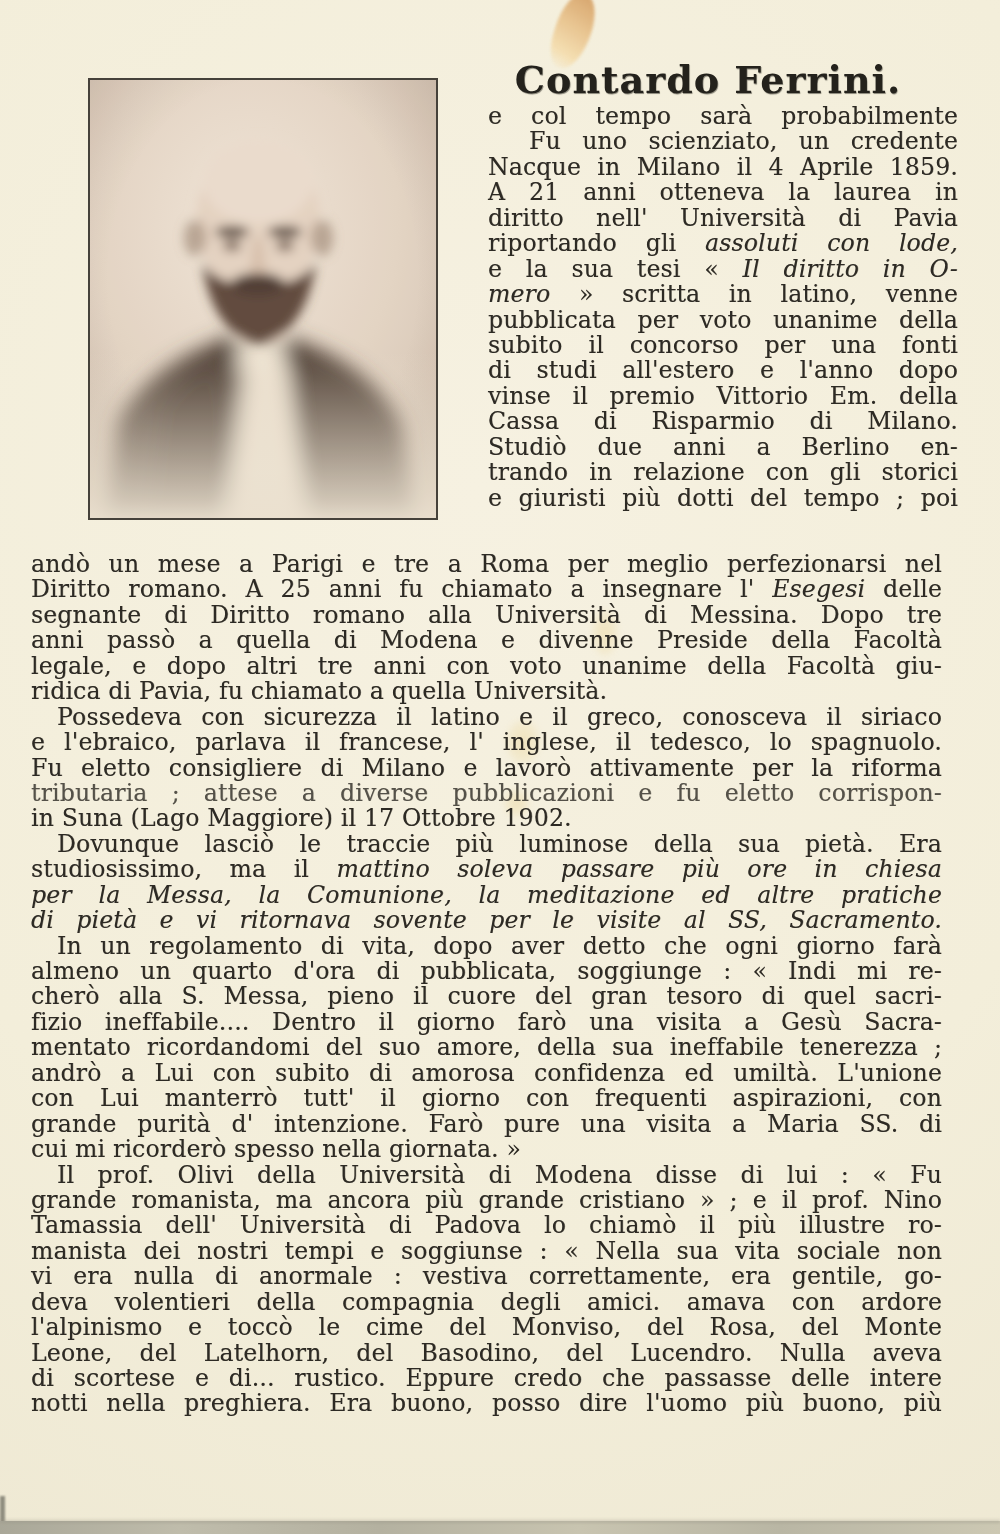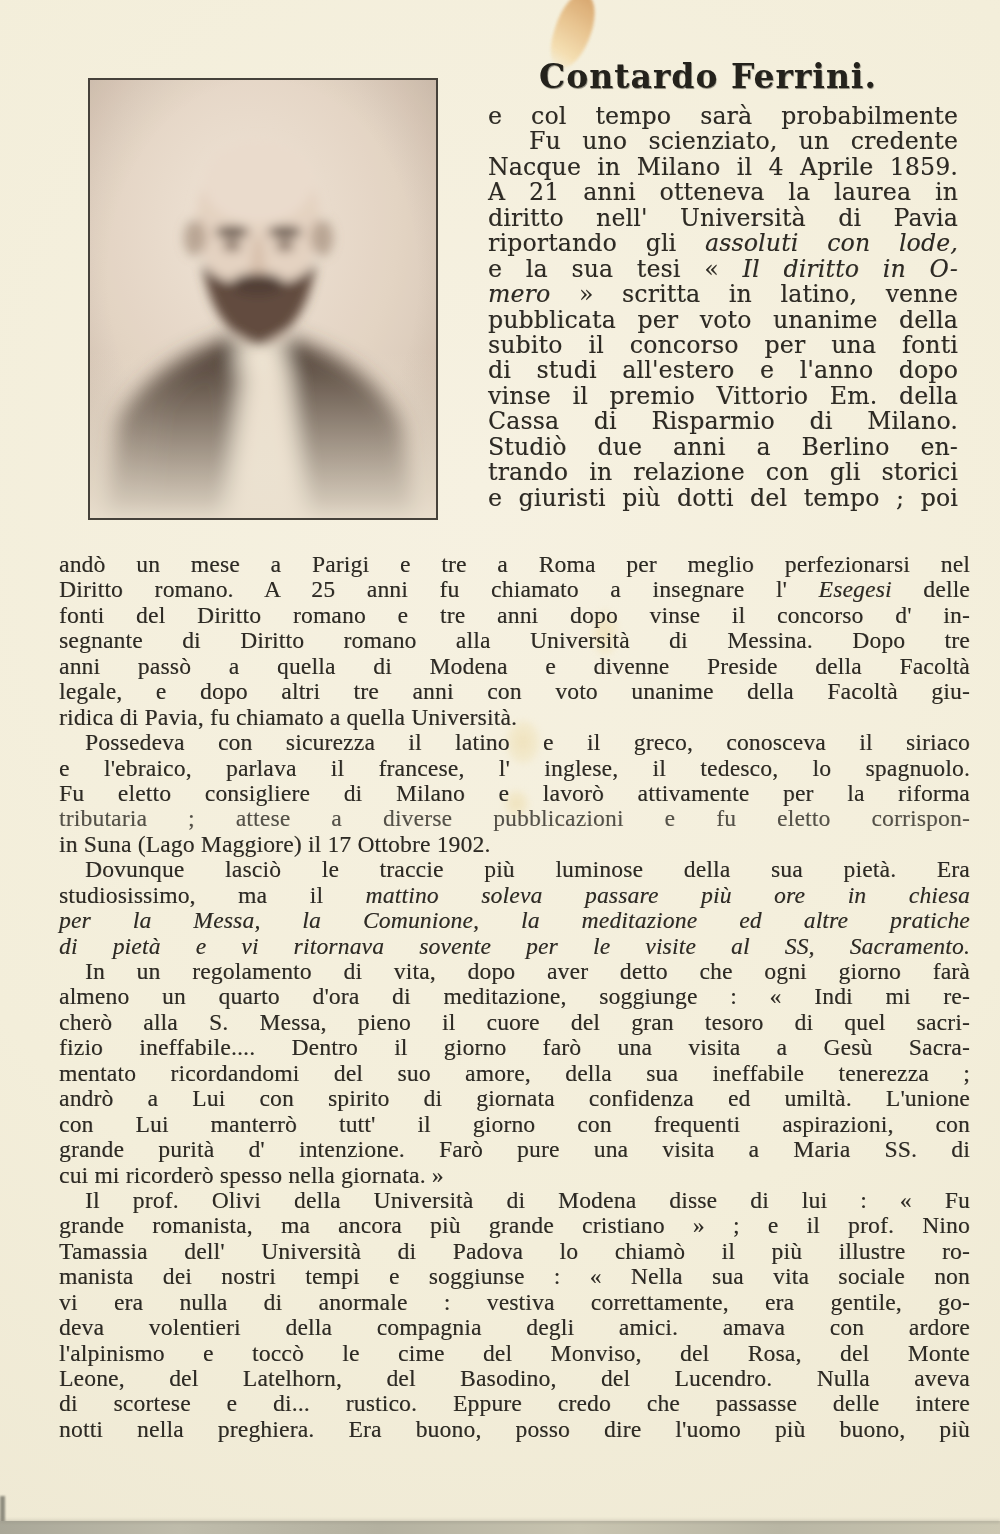--- a/index.html
+++ b/index.html
@@ -27,21 +27,21 @@
   }
   .line.last{text-align-last:left;}
   .line.ind1{text-indent:26px;}
   .line.ind2{text-indent:41px;}
   .line.fade{opacity:0.8;}
   .it{font-style:italic;}
 
   .title{
     position:absolute;left:488px;top:57px;width:470px;
     text-align:center;transform:translateX(-15px);
-    font-size:33px;font-weight:700;letter-spacing:1px;
+    font-size:38px;font-weight:700;letter-spacing:1px;
     color:#24221c;
     text-shadow:0.6px 0.6px 0.7px rgba(40,37,30,0.5);
   }
 
   .photo{
     position:absolute;left:88px;top:78px;width:350px;height:442px;
     border:2px solid #45413a;
     box-sizing:border-box;
     background:#e7dccd;
   }
@@ -152,43 +152,42 @@
       <div class="line"><span>pubblicata per voto unanime della</span></div>
       <div class="line"><span>subito il concorso per una fonti</span></div>
       <div class="line"><span>di studi all'estero e l'anno dopo</span></div>
       <div class="line"><span>vinse il premio Vittorio Em. della</span></div>
       <div class="line"><span>Cassa di Risparmio di Milano.</span></div>
       <div class="line"><span>Studiò due anni a Berlino en-</span></div>
       <div class="line"><span>trando in relazione con gli storici</span></div>
       <div class="line"><span>e giuristi più dotti del tempo ; poi</span></div>
     </div>
 
-  <div class="textblock" style="left:59px;top:552px;width:911px;font-family:Liberation Serif, serif;">
+  <div class="textblock" style="left:31px;top:552px;width:911px;">
       <div class="line"><span>andò un mese a Parigi e tre a Roma per meglio perfezionarsi nel</span></div>
       <div class="line"><span>Diritto romano. A 25 anni fu chiamato a insegnare l' </span><span class="it">Esegesi</span><span> delle</span></div>
-      <div class="line"><span>fonti del Diritto romano e tre anni dopo vinse il concorso d' in-</span></div>
       <div class="line"><span>segnante di Diritto romano alla Università di Messina. Dopo tre</span></div>
       <div class="line"><span>anni passò a quella di Modena e divenne Preside della Facoltà</span></div>
       <div class="line"><span>legale, e dopo altri tre anni con voto unanime della Facoltà giu-</span></div>
       <div class="line last"><span>ridica di Pavia, fu chiamato a quella Università.</span></div>
       <div class="line ind1"><span>Possedeva con sicurezza il latino e il greco, conosceva il siriaco</span></div>
       <div class="line"><span>e l'ebraico, parlava il francese, l' inglese, il tedesco, lo spagnuolo.</span></div>
       <div class="line"><span>Fu eletto consigliere di Milano e lavorò attivamente per la riforma</span></div>
       <div class="line fade"><span>tributaria ; attese a diverse pubblicazioni e fu eletto corrispon-</span></div>
       <div class="line last"><span>in Suna (Lago Maggiore) il 17 Ottobre 1902.</span></div>
       <div class="line ind1"><span>Dovunque lasciò le traccie più luminose della sua pietà. Era</span></div>
       <div class="line"><span>studiosissimo, ma il </span><span class="it">mattino soleva passare più ore in chiesa</span></div>
       <div class="line"><span class="it">per la Messa, la Comunione, la meditazione ed altre pratiche</span></div>
       <div class="line"><span class="it">di pietà e vi ritornava sovente per le visite al SS, Sacramento.</span></div>
       <div class="line ind1"><span>In un regolamento di vita, dopo aver detto che ogni giorno farà</span></div>
-      <div class="line"><span>almeno un quarto d'ora di meditazione, soggiunge : « Indi mi re-</span></div>
+      <div class="line"><span>almeno un quarto d'ora di pubblicata, soggiunge : « Indi mi re-</span></div>
       <div class="line"><span>cherò alla S. Messa, pieno il cuore del gran tesoro di quel sacri-</span></div>
       <div class="line"><span>fizio ineffabile.... Dentro il giorno farò una visita a Gesù Sacra-</span></div>
       <div class="line"><span>mentato ricordandomi del suo amore, della sua ineffabile tenerezza ;</span></div>
-      <div class="line"><span>andrò a Lui con spirito di giornata confidenza ed umiltà. L'unione</span></div>
+      <div class="line"><span>andrò a Lui con subito di amorosa confidenza ed umiltà. L'unione</span></div>
       <div class="line"><span>con Lui manterrò tutt' il giorno con frequenti aspirazioni, con</span></div>
       <div class="line"><span>grande purità d' intenzione. Farò pure una visita a Maria SS. di</span></div>
       <div class="line last"><span>cui mi ricorderò spesso nella giornata. »</span></div>
       <div class="line ind1"><span>Il prof. Olivi della Università di Modena disse di lui : « Fu</span></div>
       <div class="line"><span>grande romanista, ma ancora più grande cristiano » ; e il prof. Nino</span></div>
       <div class="line"><span>Tamassia dell' Università di Padova lo chiamò il più illustre ro-</span></div>
       <div class="line"><span>manista dei nostri tempi e soggiunse : « Nella sua vita sociale non</span></div>
       <div class="line"><span>vi era nulla di anormale : vestiva correttamente, era gentile, go-</span></div>
       <div class="line"><span>deva volentieri della compagnia degli amici. amava con ardore</span></div>
       <div class="line"><span>l'alpinismo e toccò le cime del Monviso, del Rosa, del Monte</span></div>

